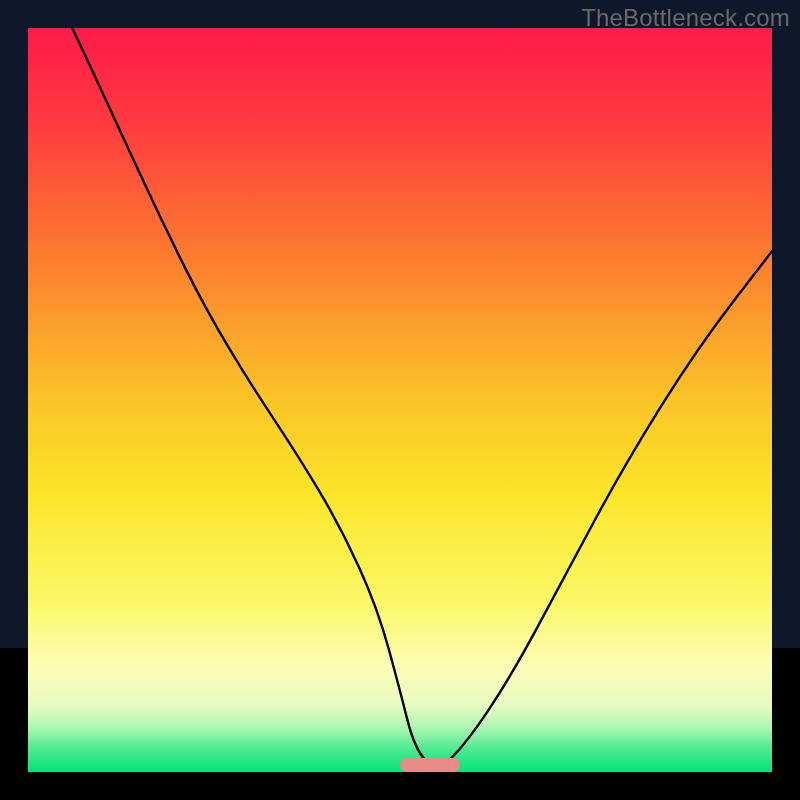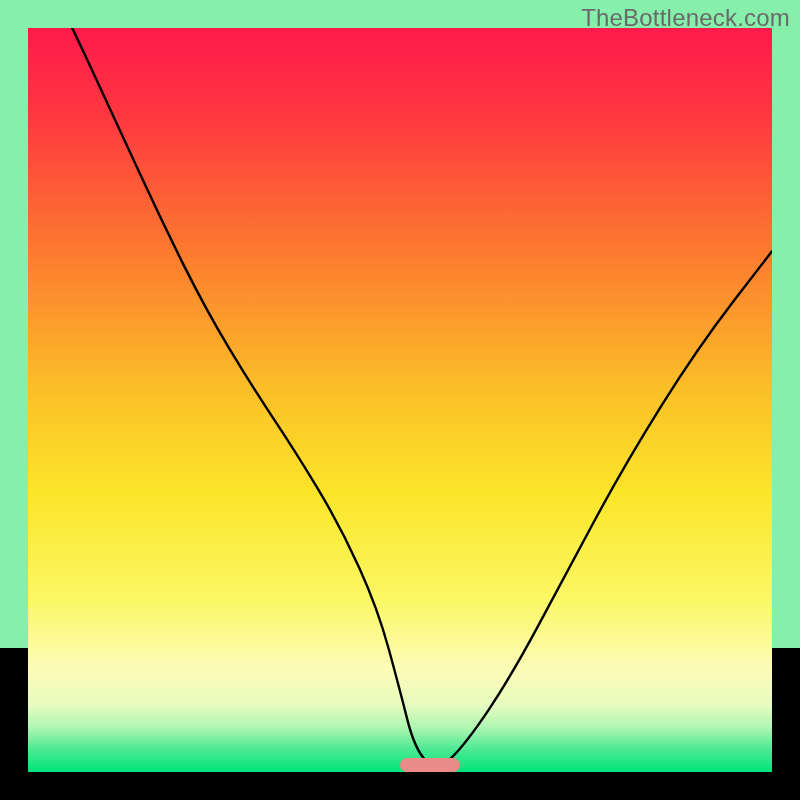--- a/index.html
+++ b/index.html
@@ -8,21 +8,21 @@
     width: 800px;
     height: 800px;
     background: #000000;
     overflow: hidden;
     font-family: Arial, Helvetica, sans-serif;
   }
   .frame {
     position: relative;
     width: 800px;
     height: 648px;
-    background: #86efac;
+    background: #0f172a;
   }
   
   .plot-area {
     position: absolute;
     left: 28px;
     top: 28px;
     width: 744px;
     height: 744px;
     
   }

